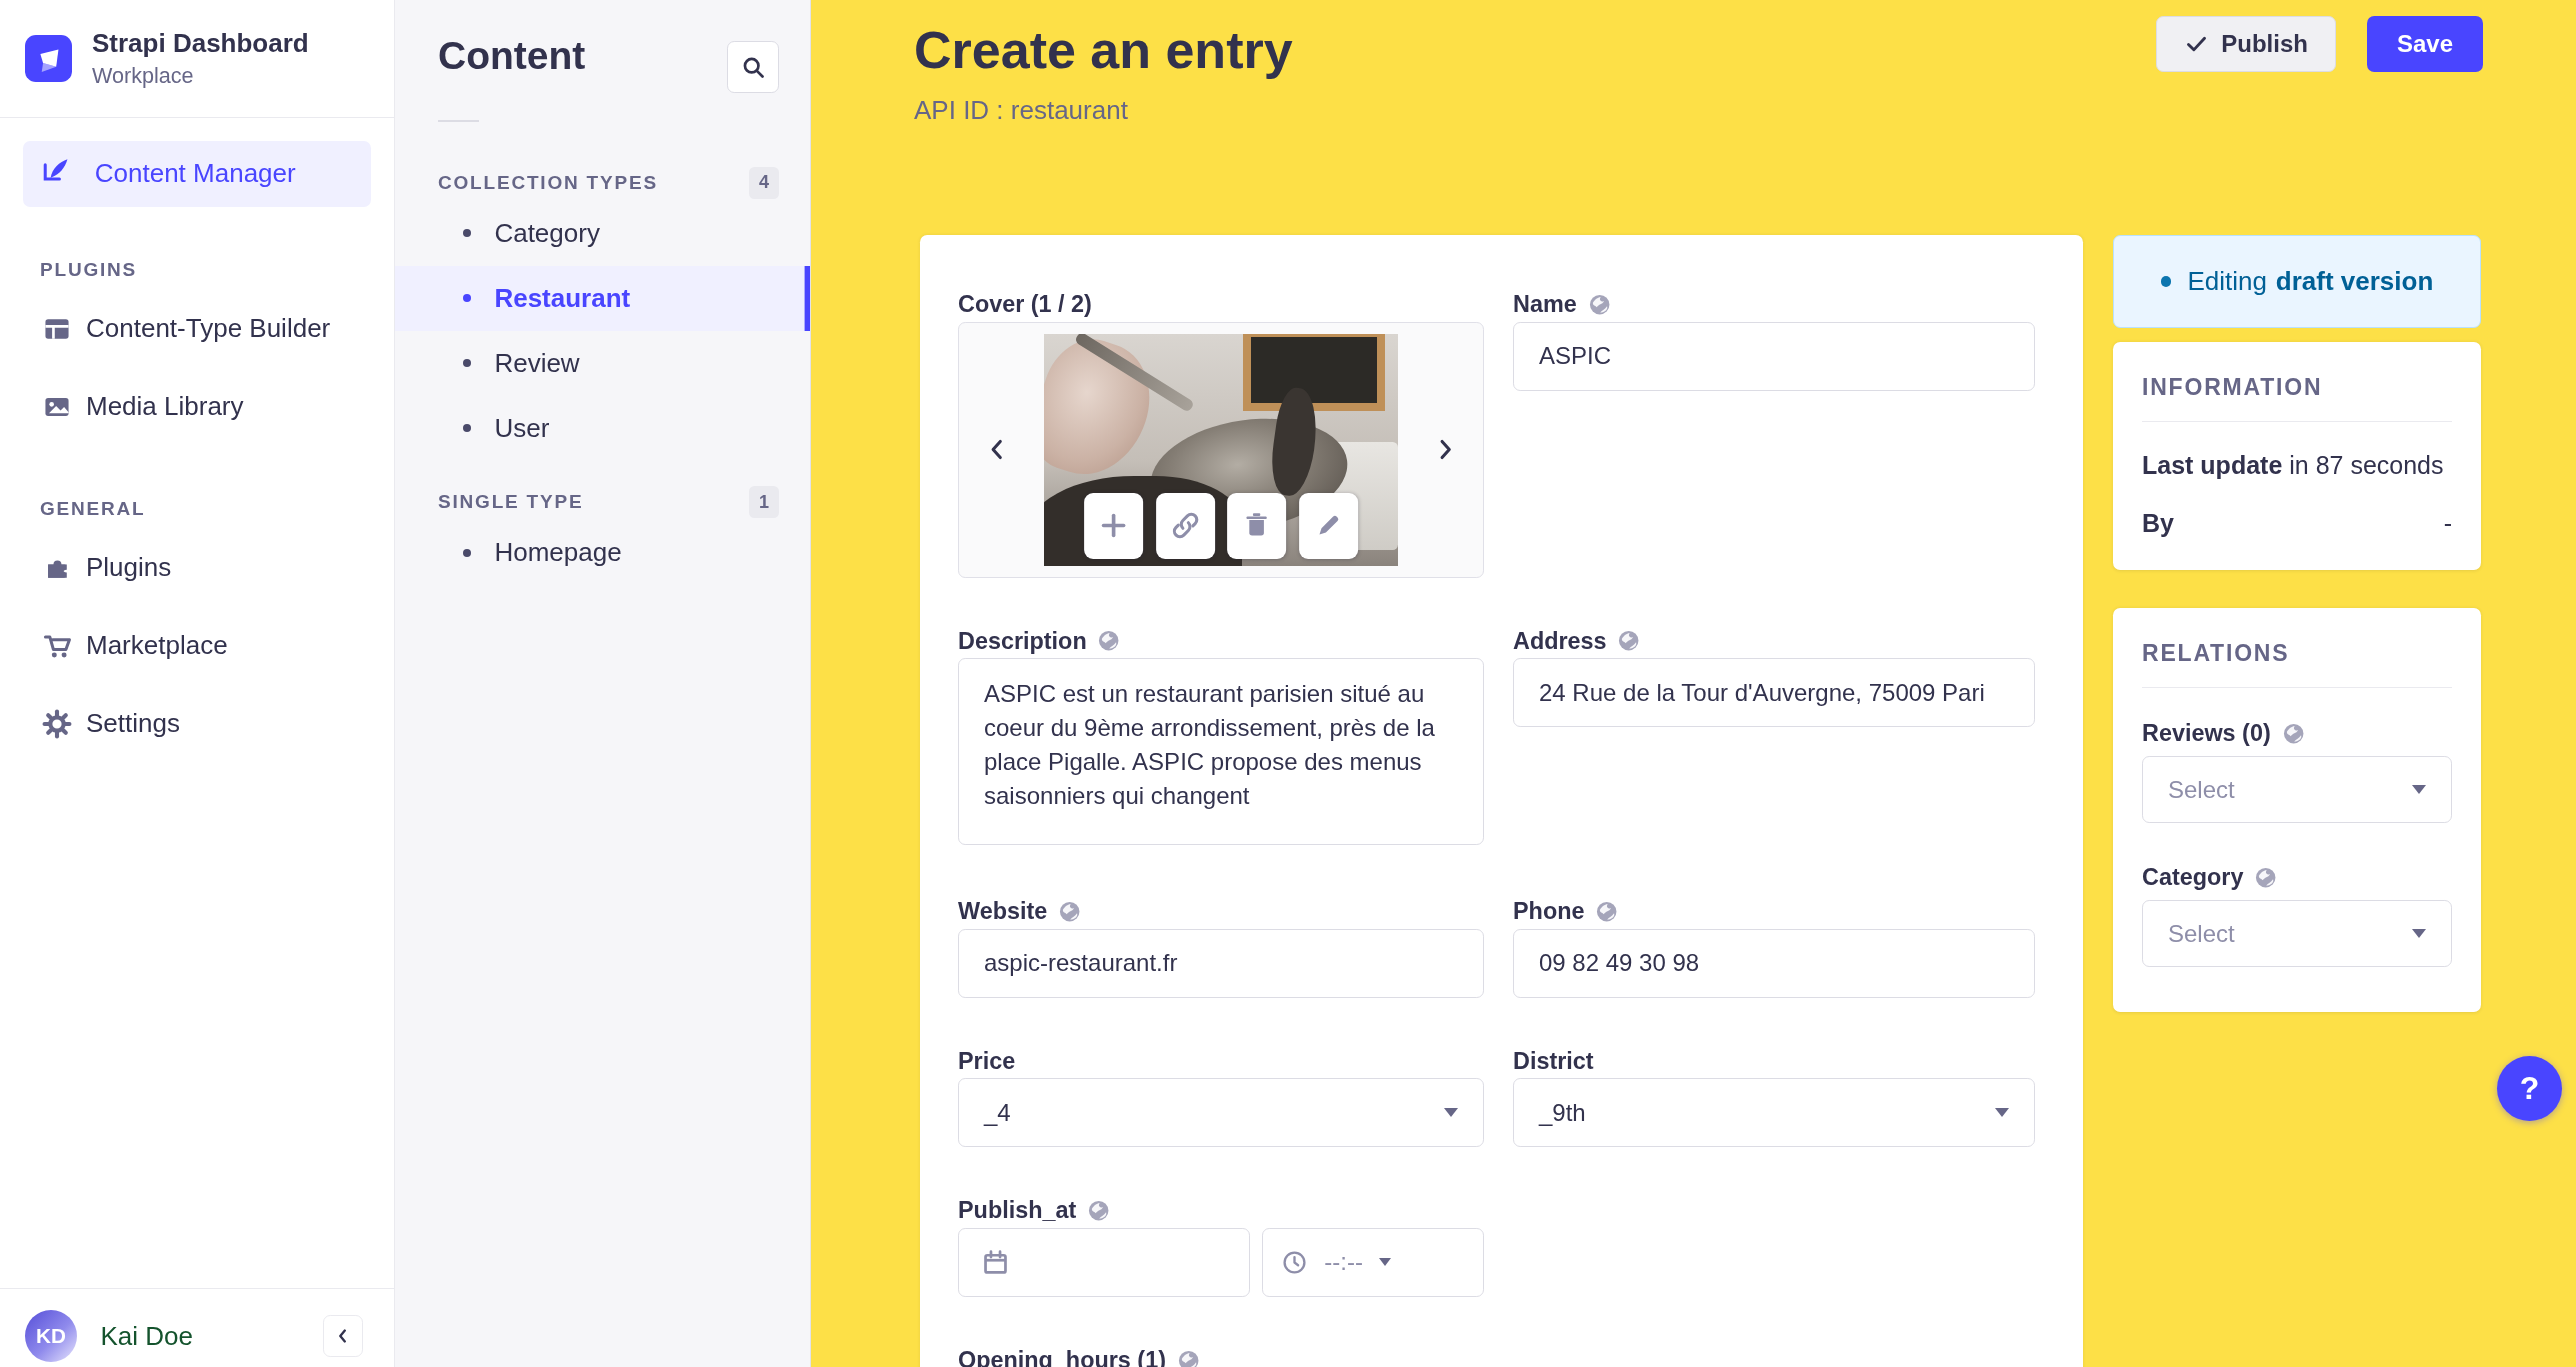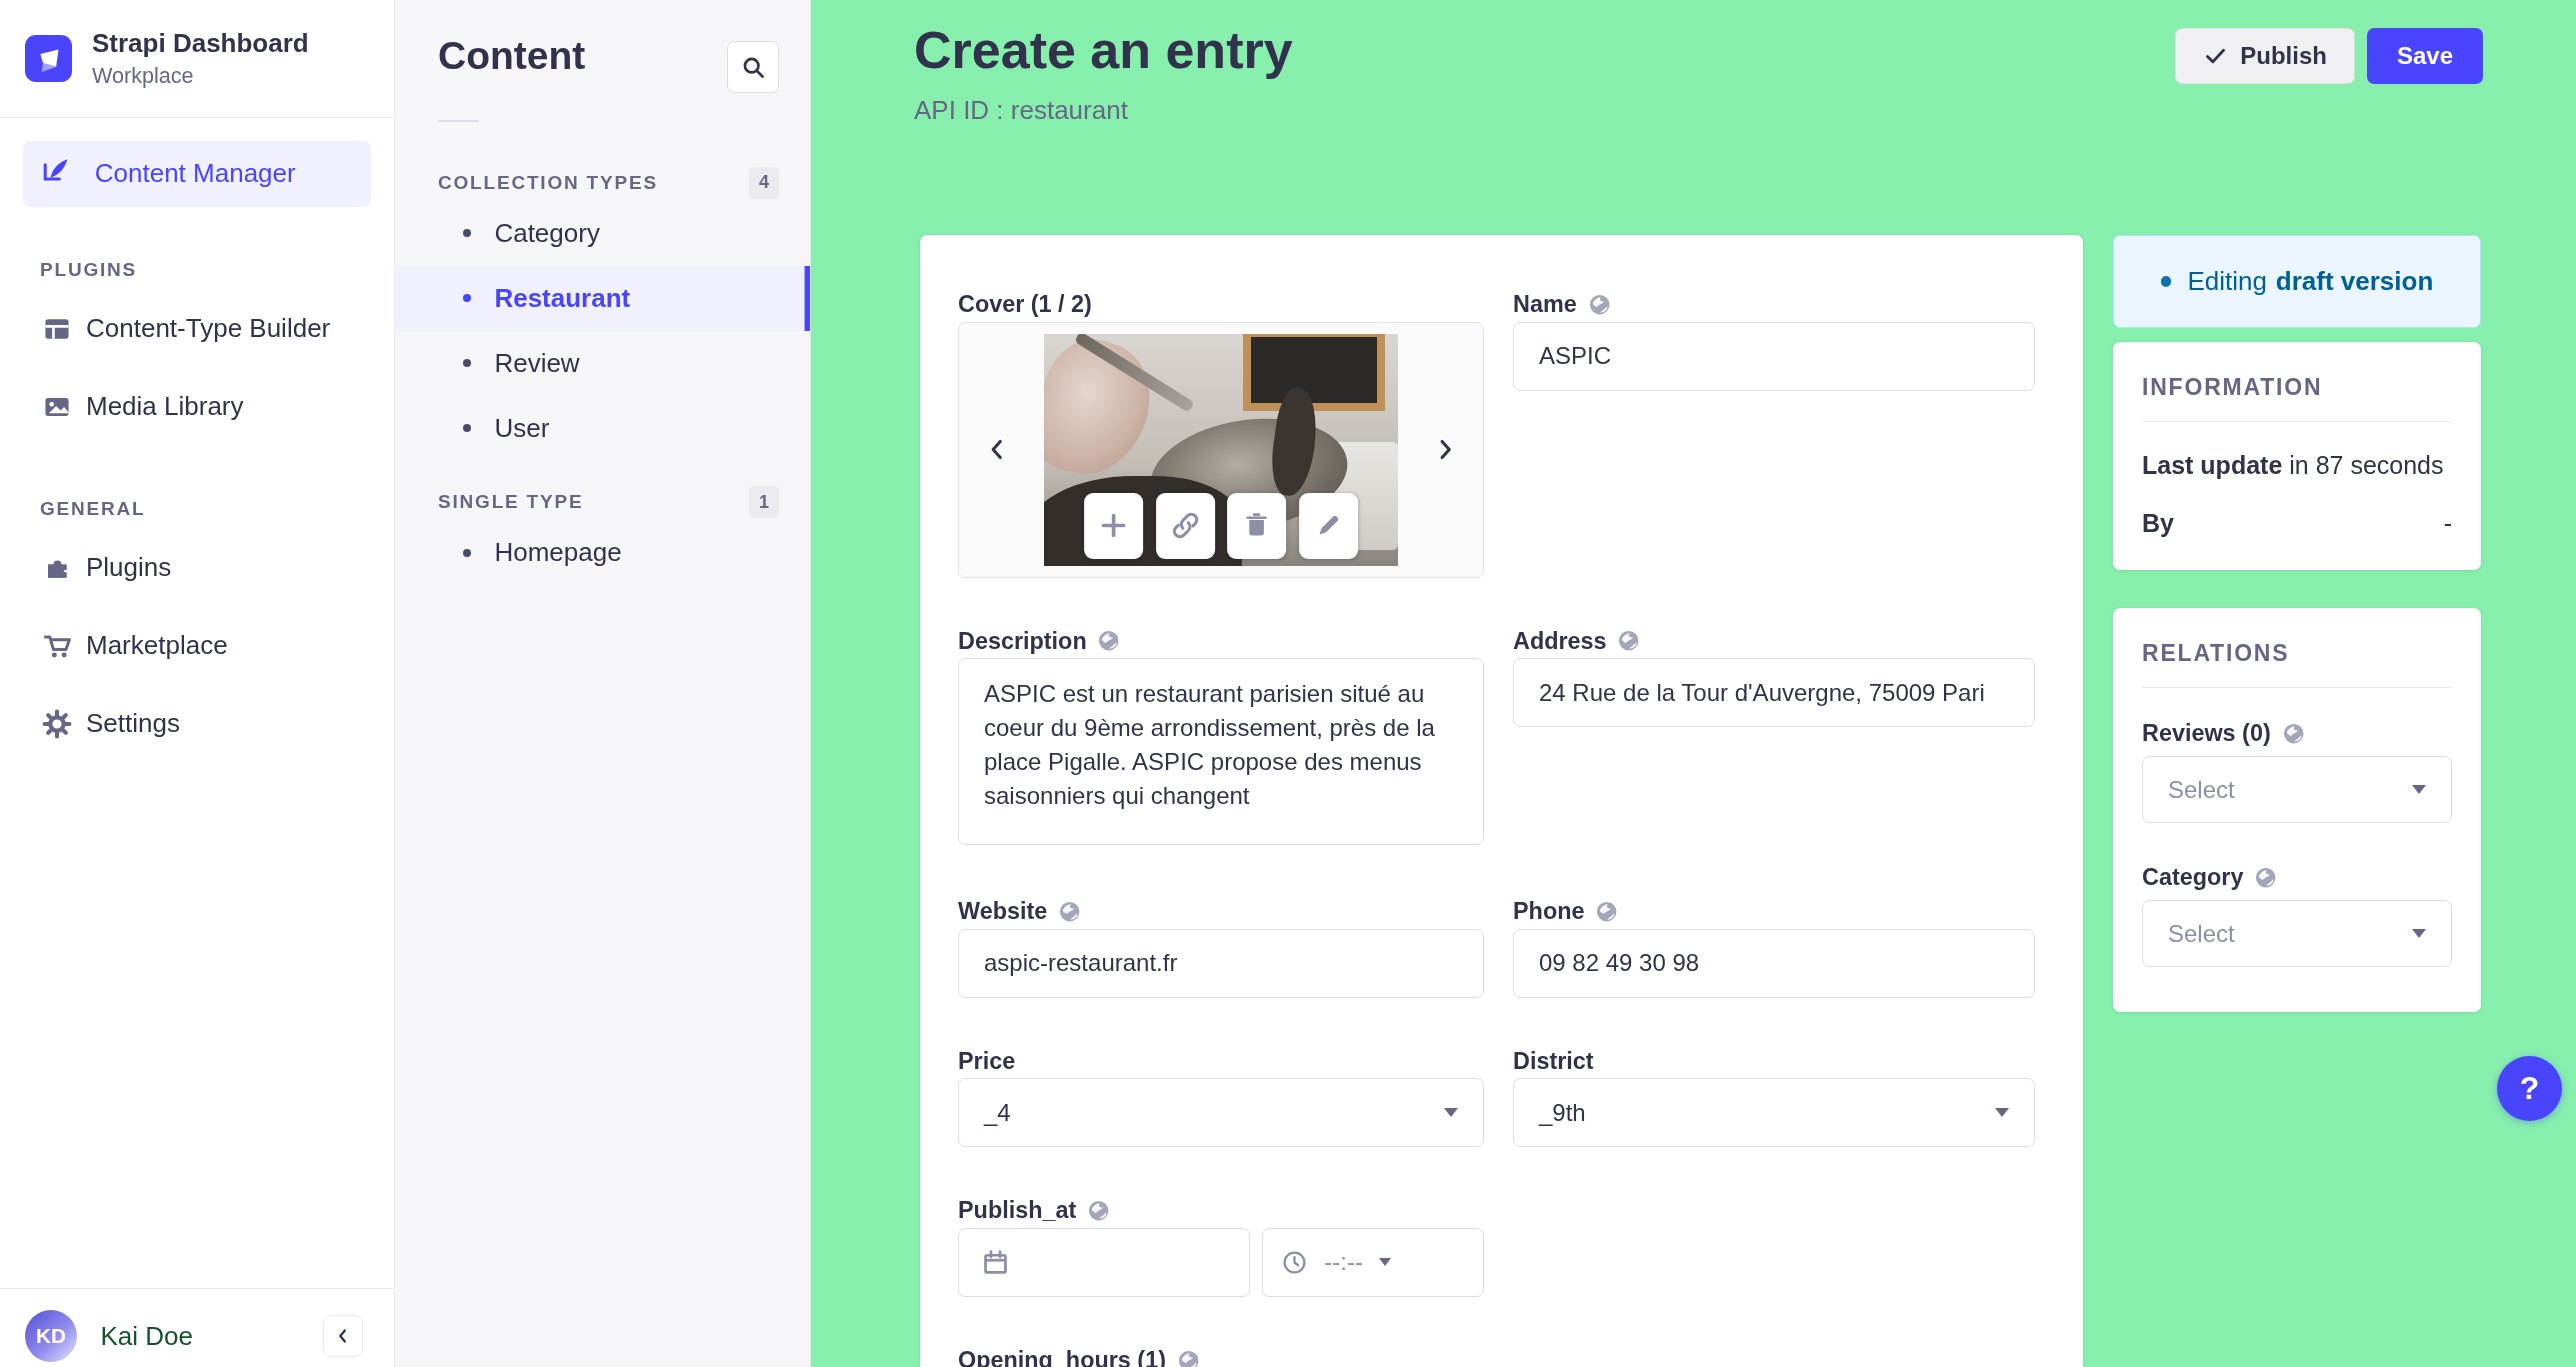--- a/index.html
+++ b/index.html
@@ -31,24 +31,24 @@
   .group-header { display:flex; align-items:center; justify-content:space-between; padding:0 31px 0 43px; margin-top:43px; height:36px; }
   .group-title { font-size:19px; font-weight:bold; letter-spacing:1.8px; color:#666687; }
   .count-badge { background:#eaeaef; color:#666687; font-size:18px; font-weight:600; border-radius:5.4px; padding:5.4px 10px; }
   .ct-item { display:flex; align-items:center; gap:23.4px; height:65px; padding-left:68px; font-size:26px; color:#32324d; cursor:pointer; }
   .ct-item .bullet { width:8px; height:8px; border-radius:50%; background:#4a4a6a; flex:none; }
   .ct-item.active { background:#f0f0ff; color:#4945ff; font-weight:bold; box-shadow:inset -5.4px 0 0 #4945ff; }
   .ct-item.active .bullet { background:#4945ff; }
   .group-header.second { margin-top:23.4px; }
 
   
-  main { flex:1; position:relative; background:#86efac; }
+  main { flex:1; position:relative; background:#fde047; }
   .page-title { position:absolute; left:103px; top:20px; font-size:52px; font-weight:bold; color:#32324d; }
   .page-subtitle { position:absolute; left:103px; top:95px; font-size:26px; color:#666687; }
-  .header-actions { position:absolute; top:28px; right:93px; display:flex; gap:12px; }
+  .header-actions { position:absolute; top:16px; right:93px; display:flex; gap:31px; }
   .btn { height:56px; border-radius:7.2px; font-size:24px; font-weight:600; display:flex; align-items:center; justify-content:center; gap:12.6px; cursor:pointer; border:0.9px solid transparent; }
   .btn-publish { background:#f0f0f3; border-color:#dcdce4; color:#32324d; padding:0 27px; }
   .btn-save { background:#4945ff; color:#fff; padding:0 29px; }
 
   
   .form-card { position:absolute; left:109px; top:235px; width:1163px; height:1258px; background:#fff; border-radius:7.2px; box-shadow:0 0.9px 3.6px rgba(33,33,52,.1); padding:56px 40px 0 38px; }
   .form-grid { display:grid; grid-template-columns:526px 522px; column-gap:29px; row-gap:50px; }
   .field-label { display:flex; align-items:center; gap:10.8px; font-size:23.4px; font-weight:600; color:#32324d; line-height:27px; margin-bottom:3.6px; }
   .tinput { width:100%; height:69px; border:0.9px solid #dcdce4; border-radius:7.2px; background:#fff; font-size:24px; color:#32324d; padding:0 25px; font-family:"Liberation Sans",sans-serif; outline:none; }
   textarea.tinput { height:187px; padding:18px 25px; line-height:34px; resize:none; overflow:hidden; }

